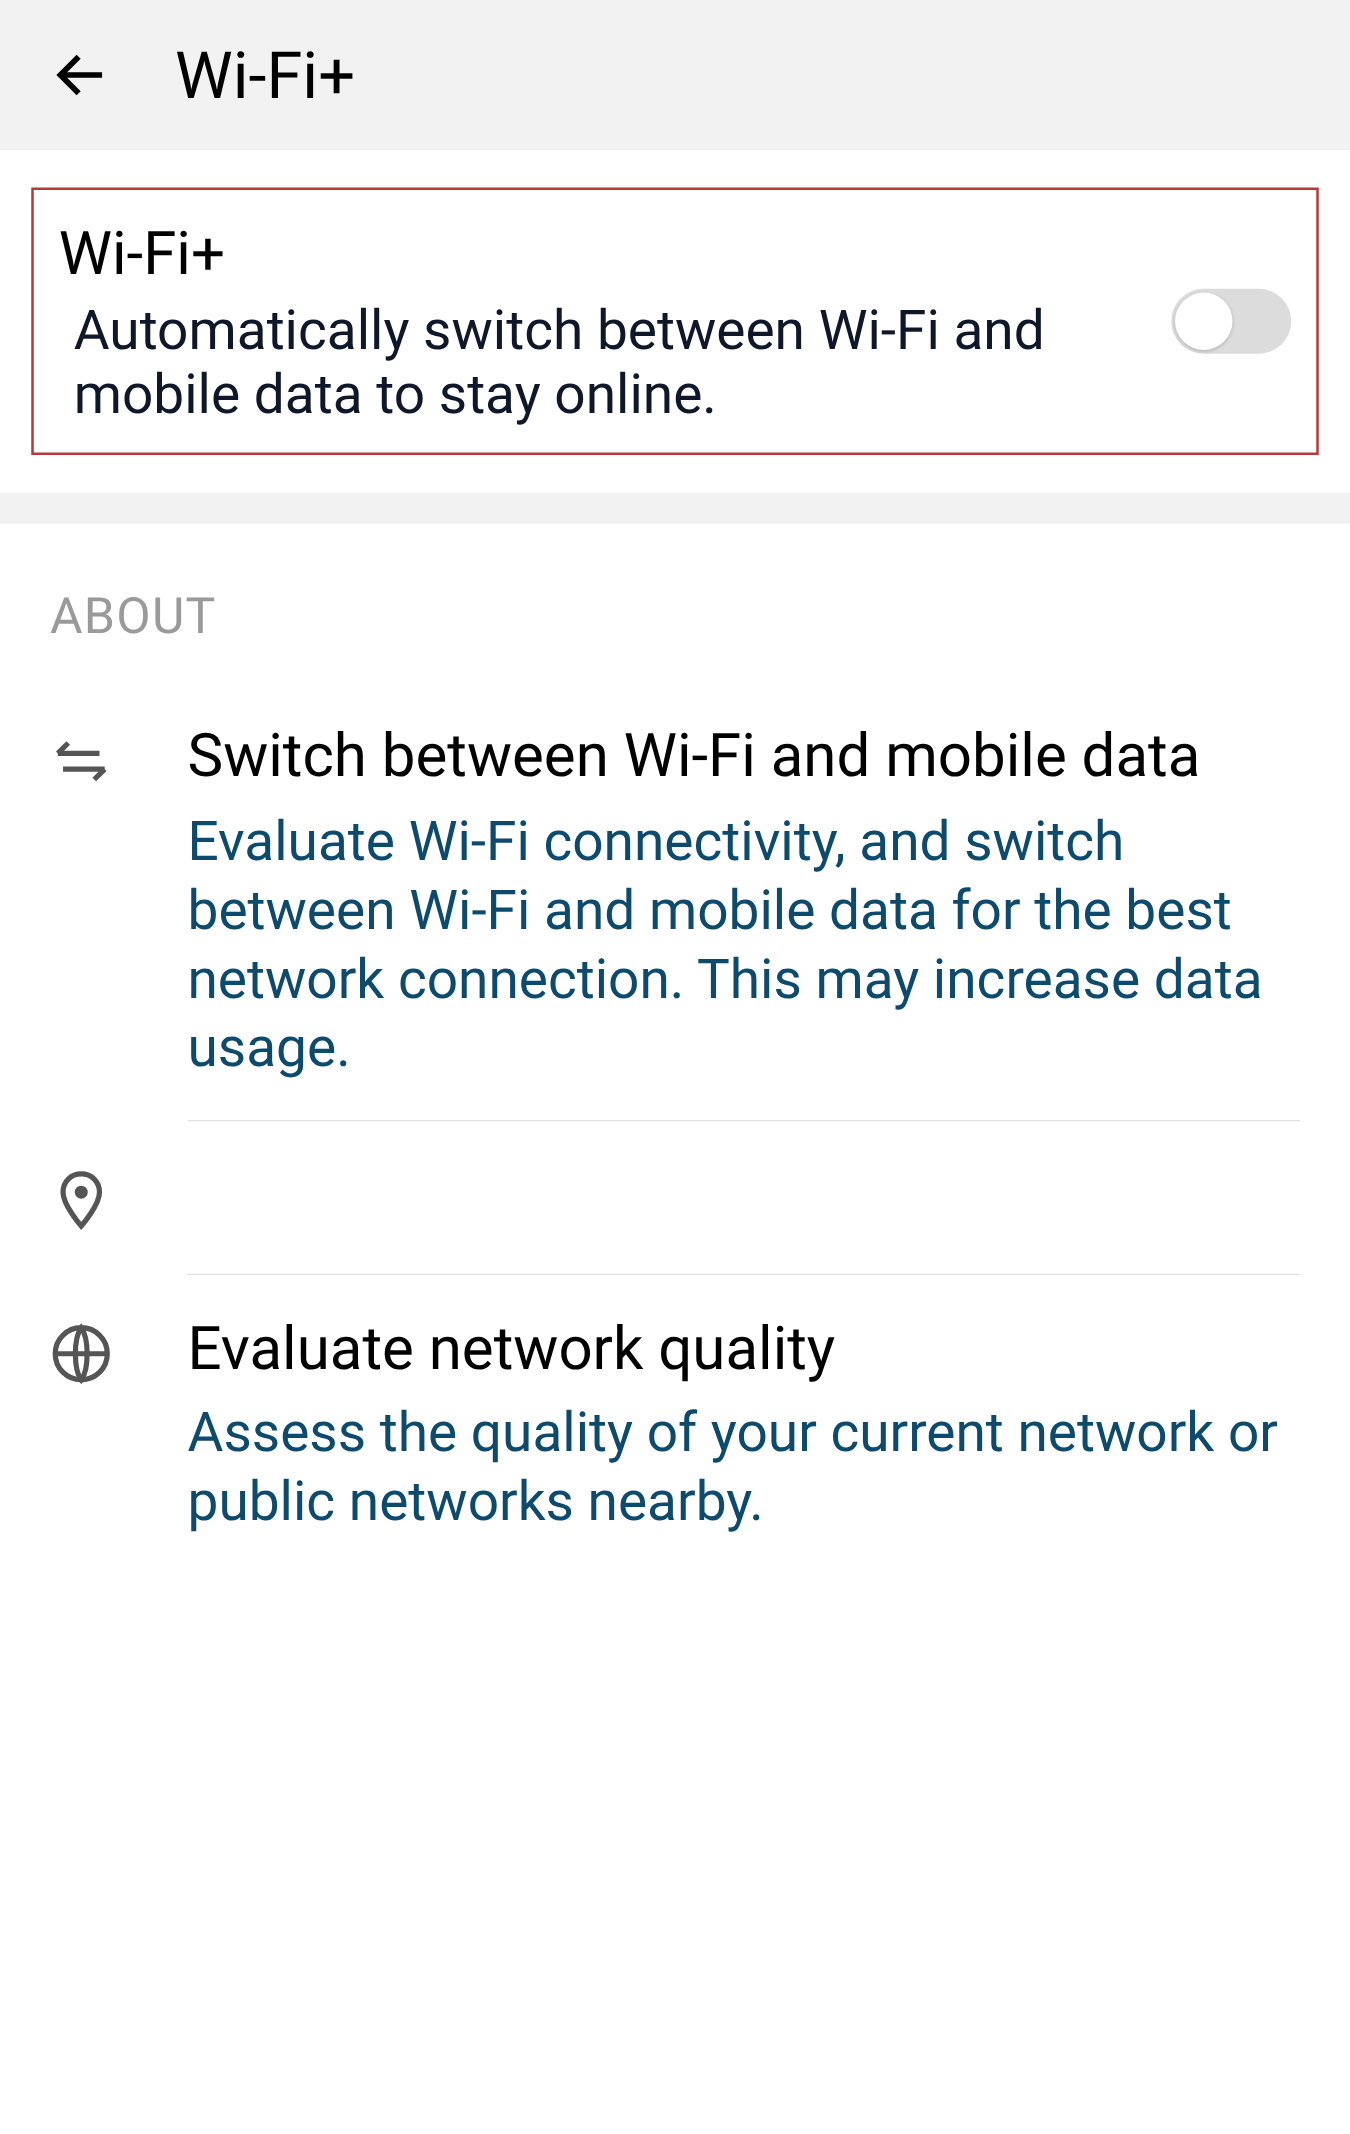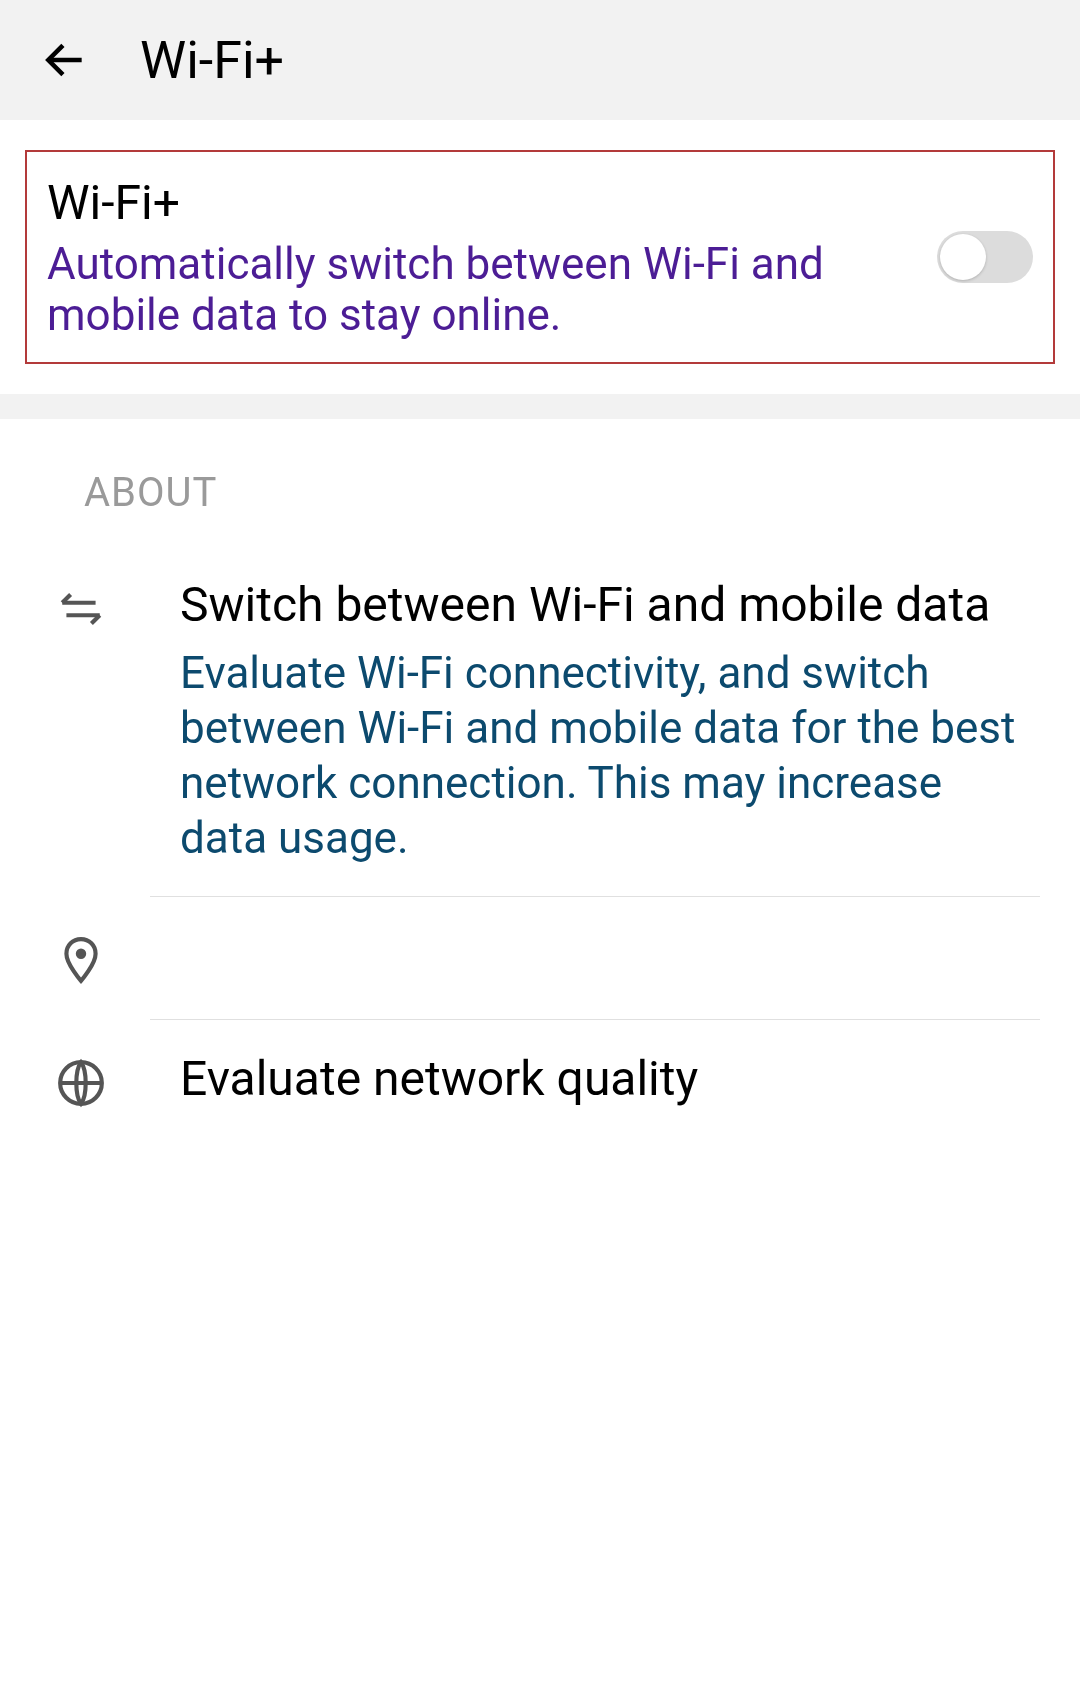--- a/index.html
+++ b/index.html
@@ -45,22 +45,23 @@
       padding-right: 20px;
     }
     .main-toggle-title {
       font-size: 48px;
       font-weight: 400;
       color: #000;
       margin-bottom: 8px;
     }
     .main-toggle-desc {
       font-size: 44px;
-      color: #4c1d95;
+      color: #0f172a;
       line-height: 1.15;
+      margin-left: 12px;
     }
     .toggle-switch {
       width: 96px;
       height: 52px;
       background: #dcdcdc;
       border-radius: 26px;
       position: relative;
       cursor: pointer;
       flex-shrink: 0;
     }
@@ -77,26 +78,24 @@
     .section-gap {
       height: 25px;
       background: #f2f2f2;
       margin-top: 30px;
     }
     .section-header {
       font-size: 40px;
       color: #9a9a9a;
       padding: 50px 40px 30px 40px;
       letter-spacing: 1px;
-      margin-left: 44px;
     }
     .about-item {
       display: flex;
-      padding: 30px 40px 30px 56px;
-      gap: 14px;
+      padding: 30px 40px 30px 40px;
     }
     .about-icon {
       width: 60px;
       flex-shrink: 0;
       margin-right: 50px;
       padding-top: 8px;
     }
     .about-icon svg {
       width: 50px;
       height: 50px;
@@ -183,14 +182,15 @@
 <div class="about-item">
   <div class="about-icon">
     <svg viewBox="0 0 24 24" fill="none" stroke="#555" stroke-width="2">
       <circle cx="12" cy="12" r="10"></circle>
       <line x1="2" y1="12" x2="22" y2="12"></line>
       <path d="M12 2 C15 6 15 18 12 22 C9 18 9 6 12 2 Z"></path>
     </svg>
   </div>
   <div class="about-text">
     <div class="about-title">Evaluate network quality</div>
+    <div class="about-desc">Assess the quality of your current network or public networks nearby.</div>
   </div>
 </div>
 
 </body></html>

